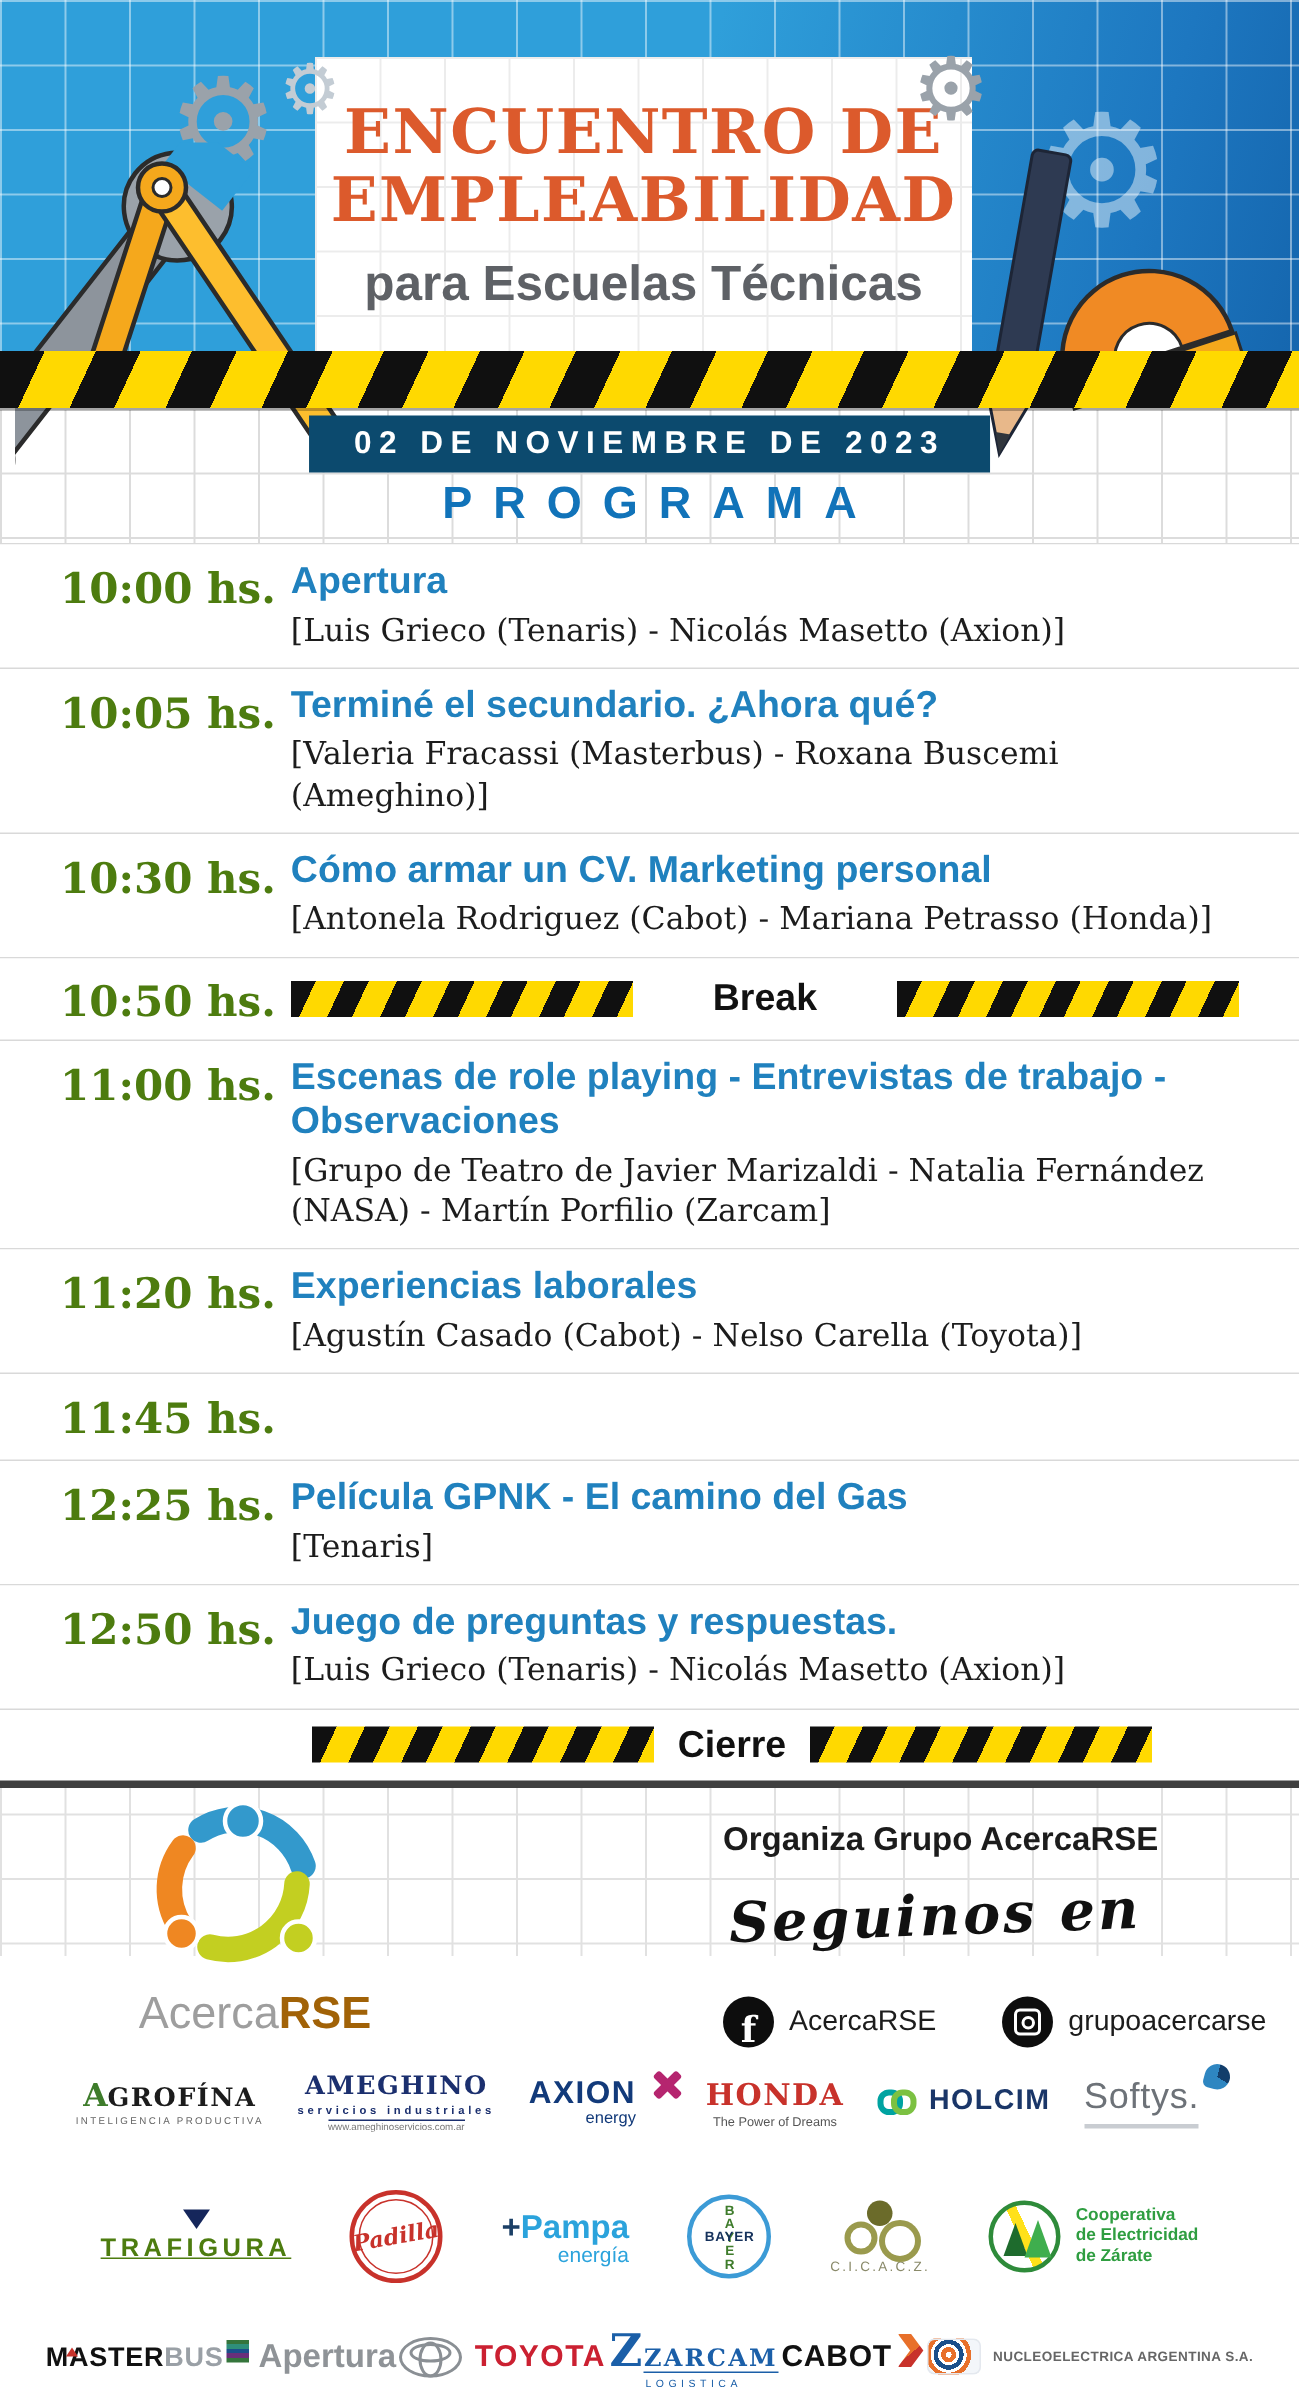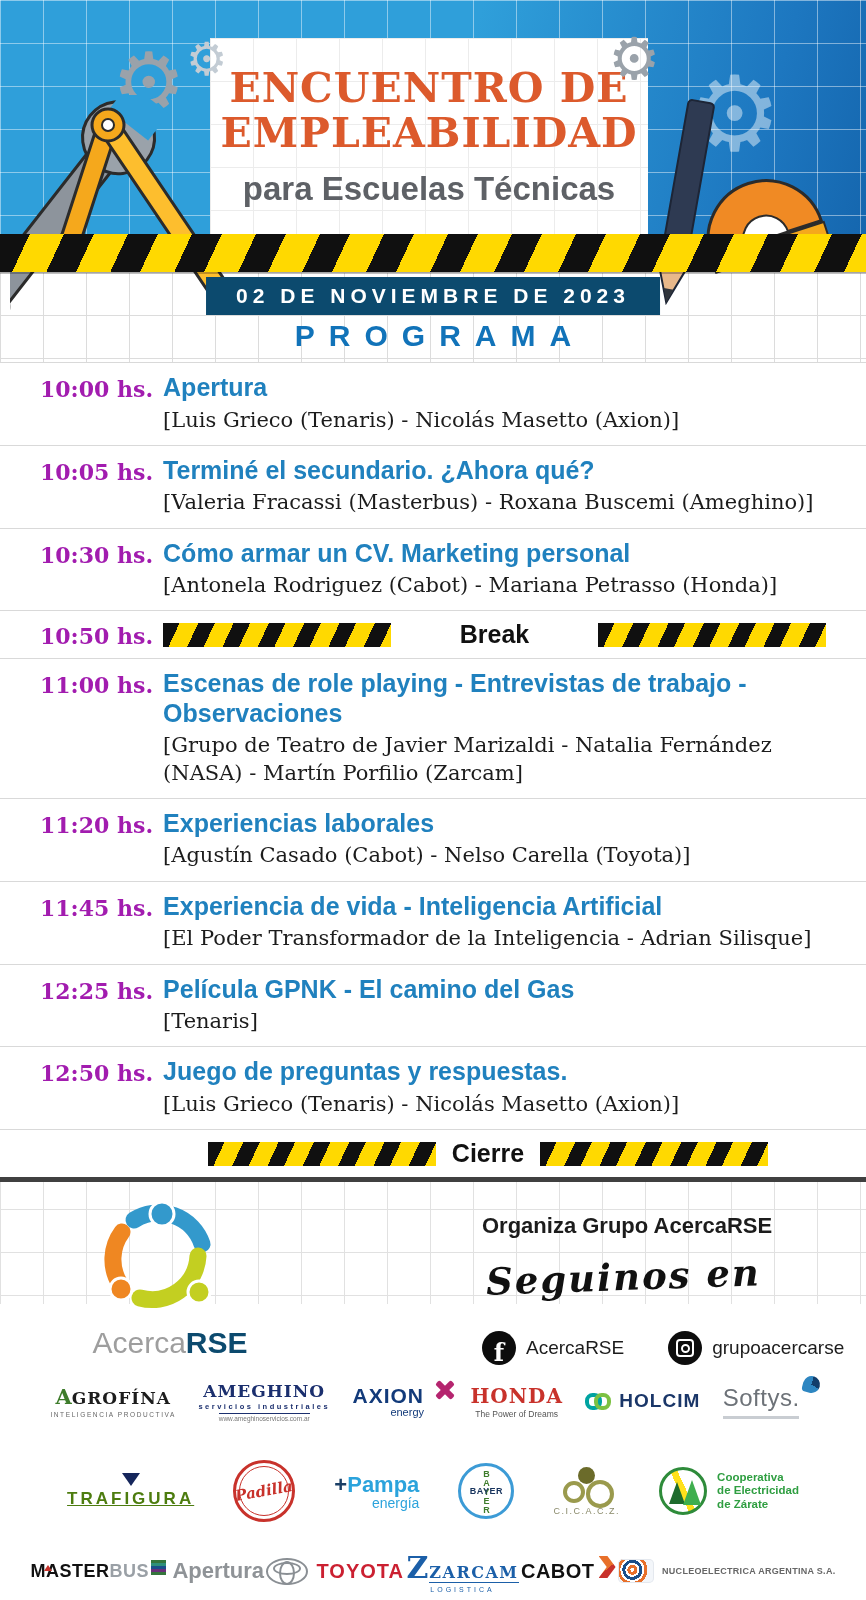--- a/index.html
+++ b/index.html
@@ -59,43 +59,43 @@
   .programa {
     position:absolute; top:319px; left:0; width:100%; z-index:5;
     text-align:center; color:#1173b9; font-weight:bold; font-size:30px;
     letter-spacing:14px; text-indent:14px;
   }
 
   
   .program { position:absolute; left:0; top:362px; width:866px; background:#fff; z-index:4; border-top:1px solid #d9d9d9; }
   .row { display:flex; padding:10px 40px 11px 40px; border-bottom:1px solid #d9d9d9; background:#fff; }
   .time {
-    flex:0 0 100px; text-align:left; color:#a21caf; font-family:"DejaVu Serif", serif;
-    font-weight:bold; font-size:22px; padding-top:3px; white-space:nowrap;
+    flex:0 0 100px; text-align:left; color:#4d7c0f; font-family:"DejaVu Serif", serif;
+    font-weight:bold; font-size:28px; padding-top:3px; white-space:nowrap;
   }
   .content { flex:1; padding-left:10px; }
   .s-title { color:#2081be; font-weight:bold; font-size:25px; line-height:1.18; }
   .s-speakers { color:#1c1c1c; font-family:"DejaVu Serif", serif; font-size:21px; line-height:1.3; margin-top:4px; }
   .row.special { align-items:center; padding-top:9px; padding-bottom:9px; }
   .banner-line { flex:1; display:flex; align-items:center; justify-content:space-between; gap:16px; padding-left:10px; }
   .stripe {
     height:24px;
     background:repeating-linear-gradient(115deg,#101010 0 15px,#ffd900 15px 32px);
   }
   .stripe.left { width:228px; }
   .stripe.right { width:228px; }
   .banner-label { font-weight:bold; font-size:25px; color:#111; white-space:nowrap; }
   .row.closing .banner-line { justify-content:center; }
   .row.closing { border-bottom:5px solid #404040; }
 
   
   .org-logo { position:absolute; left:96px; top:1192px; z-index:3; }
   .org-wordmark { position:absolute; left:60px; top:1326px; width:220px; text-align:center; font-size:30px; z-index:3; }
   .org-light { color:#9e9e9e; }
-  .org-dark { color:#0c4a6e; font-weight:600; }
+  .org-dark { color:#a16207; font-weight:600; }
 
   .organiza { position:absolute; left:482px; top:1213px; font-size:22px; font-weight:bold; color:#1c1c1c; z-index:3; }
   .seguinos {
     position:absolute; left:486px; top:1255px; z-index:3;
     font-family:"DejaVu Serif", serif; font-style:italic; font-weight:bold;
     font-size:37px; color:#111; letter-spacing:2px; transform:rotate(-2deg);
   }
   .social { position:absolute; left:482px; top:1331px; display:flex; gap:44px; align-items:center; z-index:3; }
   .social-item { display:flex; align-items:center; gap:10px; }
   .social-label { font-size:19px; color:#1c1c1c; }
@@ -316,24 +316,20 @@
       </div>
       <div class="row">
         <div class="time">11:20 hs.</div>
         <div class="content">
           <div class="s-title">Experiencias laborales</div>
           <div class="s-speakers">[Agustín Casado (Cabot) - Nelso Carella (Toyota)]</div>
         </div>
       </div>
       <div class="row">
         <div class="time">11:45 hs.</div>
-        <div class="content">
-          <div class="s-title">Experiencia de vida - Inteligencia Artificial</div>
-          <div class="s-speakers">[El Poder Transformador de la Inteligencia - Adrian Silisque]</div>
-        </div>
       </div>
       <div class="row">
         <div class="time">12:25 hs.</div>
         <div class="content">
           <div class="s-title">Película GPNK - El camino del Gas</div>
           <div class="s-speakers">[Tenaris]</div>
         </div>
       </div>
       <div class="row">
         <div class="time">12:50 hs.</div>

